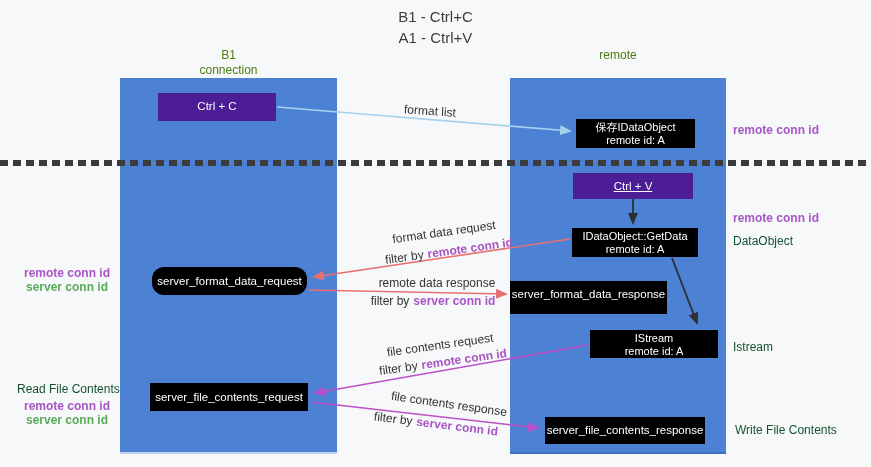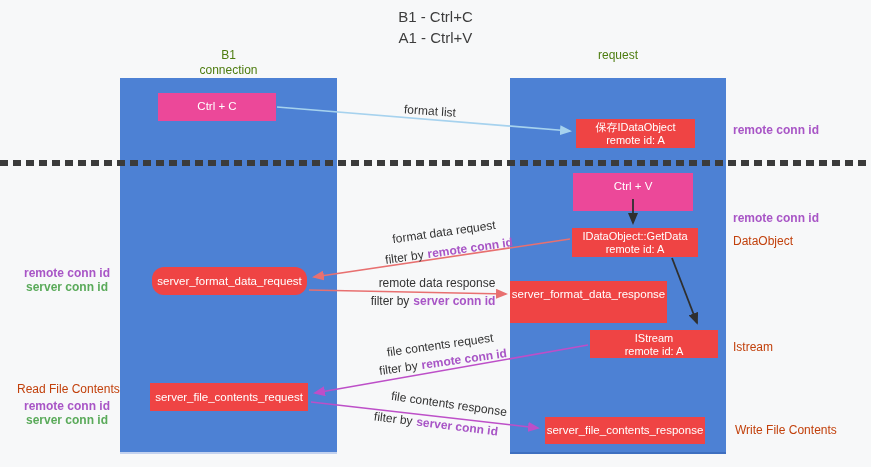--- a/index.html
+++ b/index.html
@@ -13,72 +13,72 @@
   #lane-left{left:120px;top:78px;width:217px;height:374px;border-bottom:2px solid #c3d2ef;}
   #lane-right{left:510px;top:78px;width:216px;height:374px;border-bottom:2px solid #3e6fc0;}
   .lane-hdr{top:48px;text-align:center;font-size:12px;line-height:15px;color:#4d7c0f;z-index:2;}
   #hdr-left{left:120px;width:217px;}
   #hdr-right{left:510px;width:216px;}
   #dashline{left:0;top:160px;width:871px;height:6px;z-index:3;
     background:repeating-linear-gradient(90deg,#3b3b3b 0 8px,transparent 8px 13px);}
   .box{z-index:4;color:#fff;text-align:center;font-size:11px;}
   .box.one{line-height:27px;font-size:11.5px;}
   .box.two{line-height:13px;padding-top:2px;box-sizing:border-box;}
-  .green{background:#ec4899;}
-  .orange{background:#ef4444;}
+  .green{background:#4c1d95;}
+  .orange{background:#000000;}
   svg.arrows{left:0;top:0;z-index:5;pointer-events:none;}
   .lbl{z-index:6;font-size:12px;color:#333;white-space:nowrap;}
   .tilt{transform-origin:center;}
   .purple{color:#a855c6;font-weight:bold;}
   .greenlbl{color:#5aaa5a;font-weight:bold;}
-  .dark{color:#c2410c;font-weight:normal;}
+  .dark{color:#14532d;font-weight:normal;}
   .side{font-size:12px;white-space:nowrap;z-index:6;}
   .sideblock{text-align:center;width:100px;left:17px;line-height:14px;}
   .fprefix{margin-right:4px;color:#333;font-weight:normal;}
 </style>
 </head>
 <body>
 
 <div id="canvas">
 
   <div class="abs" id="title">
     <div>B1 - Ctrl+C</div>
     <div>A1 - Ctrl+V</div>
   </div>
 
   <div class="abs lane-hdr" id="hdr-left">
     <div>B1</div>
     <div>connection</div>
   </div>
   <div class="abs lane-hdr" id="hdr-right">
-    <div>request</div>
+    <div>remote</div>
   </div>
 
   <div class="abs lane" id="lane-left"></div>
   <div class="abs lane" id="lane-right"></div>
 
   <div class="abs" id="dashline"></div>
 
   <div class="abs box one green" style="left:158px;top:93px;width:118px;height:28px;">Ctrl + C</div>
 
   <div class="abs box two orange" style="left:576px;top:119px;width:119px;height:29px;">
     <div>保存IDataObject</div>
     <div>remote id: A</div>
   </div>
 
-  <div class="abs box one green" style="left:573px;top:173px;width:120px;height:38px;line-height:26px;">Ctrl + V</div>
+  <div class="abs box one green" style="left:573px;top:173px;width:120px;height:26px;line-height:26px;text-decoration:underline;">Ctrl + V</div>
 
   <div class="abs box two orange" style="left:572px;top:228px;width:126px;height:29px;">
     <div>IDataObject::GetData</div>
     <div>remote id: A</div>
   </div>
 
   <div class="abs box one orange" style="left:152px;top:267px;width:155px;height:28px;line-height:28px;border-radius:12px;">server_format_data_request</div>
 
-  <div class="abs box one orange" style="left:510px;top:281px;width:157px;height:42px;line-height:27px;">server_format_data_response</div>
+  <div class="abs box one orange" style="left:510px;top:281px;width:157px;height:33px;line-height:27px;">server_format_data_response</div>
 
   <div class="abs box two orange" style="left:590px;top:330px;width:128px;height:28px;">
     <div>IStream</div>
     <div>remote id: A</div>
   </div>
 
   <div class="abs box one orange" style="left:150px;top:383px;width:158px;height:28px;line-height:28px;text-align:center;">server_file_contents_request</div>
 
   <div class="abs box one orange" style="left:545px;top:417px;width:160px;height:27px;line-height:27px;">server_file_contents_response</div>
 

